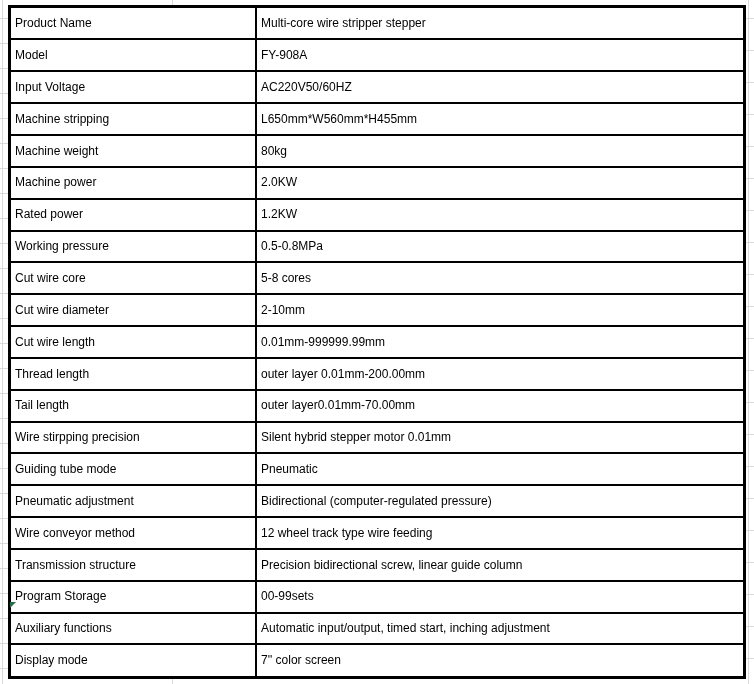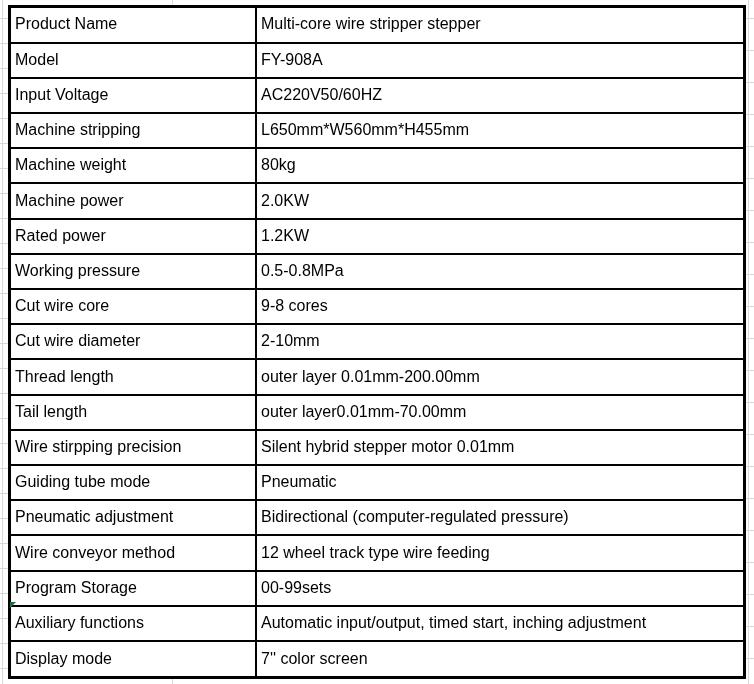--- a/index.html
+++ b/index.html
@@ -54,21 +54,21 @@
     left: 8px;
     top: 5px;
     width: 738px;
     height: 674px;
     border-collapse: collapse;
     table-layout: fixed;
     border: 3px solid var(--border, #000000);
   }
   table.spec-table td {
     border: 2px solid var(--border, #000000);
-    font-size: 16px;
+    font-size: 12px;
     line-height: 1.05;
     padding: 0 2px 0 4px;
     vertical-align: middle;
     white-space: nowrap;
     overflow: hidden;
     color: var(--text, #000000);
   }
   td.label-cell { width: 238px; }
   td.value-cell { }
 
@@ -122,25 +122,29 @@
       <tr>
         <td class="label-cell">Rated power</td>
         <td class="value-cell">1.2KW</td>
       </tr>
       <tr>
         <td class="label-cell">Working pressure</td>
         <td class="value-cell">0.5-0.8MPa</td>
       </tr>
       <tr>
         <td class="label-cell">Cut wire core</td>
-        <td class="value-cell">9-8 cores</td>
+        <td class="value-cell">5-8 cores</td>
       </tr>
       <tr>
         <td class="label-cell">Cut wire diameter</td>
         <td class="value-cell">2-10mm</td>
+      </tr>
+      <tr>
+        <td class="label-cell">Cut wire length</td>
+        <td class="value-cell">0.01mm-999999.99mm</td>
       </tr>
       <tr>
         <td class="label-cell">Thread length</td>
         <td class="value-cell">outer layer 0.01mm-200.00mm</td>
       </tr>
       <tr>
         <td class="label-cell">Tail length</td>
         <td class="value-cell">outer layer0.01mm-70.00mm</td>
       </tr>
       <tr>
@@ -153,20 +157,24 @@
       </tr>
       <tr>
         <td class="label-cell">Pneumatic adjustment</td>
         <td class="value-cell">Bidirectional (computer-regulated pressure)</td>
       </tr>
       <tr>
         <td class="label-cell">Wire conveyor method</td>
         <td class="value-cell">12 wheel track type wire feeding</td>
       </tr>
       <tr>
+        <td class="label-cell">Transmission structure</td>
+        <td class="value-cell">Precision bidirectional screw, linear guide column</td>
+      </tr>
+      <tr>
         <td class="label-cell">Program Storage</td>
         <td class="value-cell">00-99sets</td>
       </tr>
       <tr>
         <td class="label-cell">Auxiliary functions</td>
         <td class="value-cell">Automatic input/output, timed start, inching adjustment</td>
       </tr>
       <tr>
         <td class="label-cell">Display mode</td>
         <td class="value-cell">7'' color screen</td>

